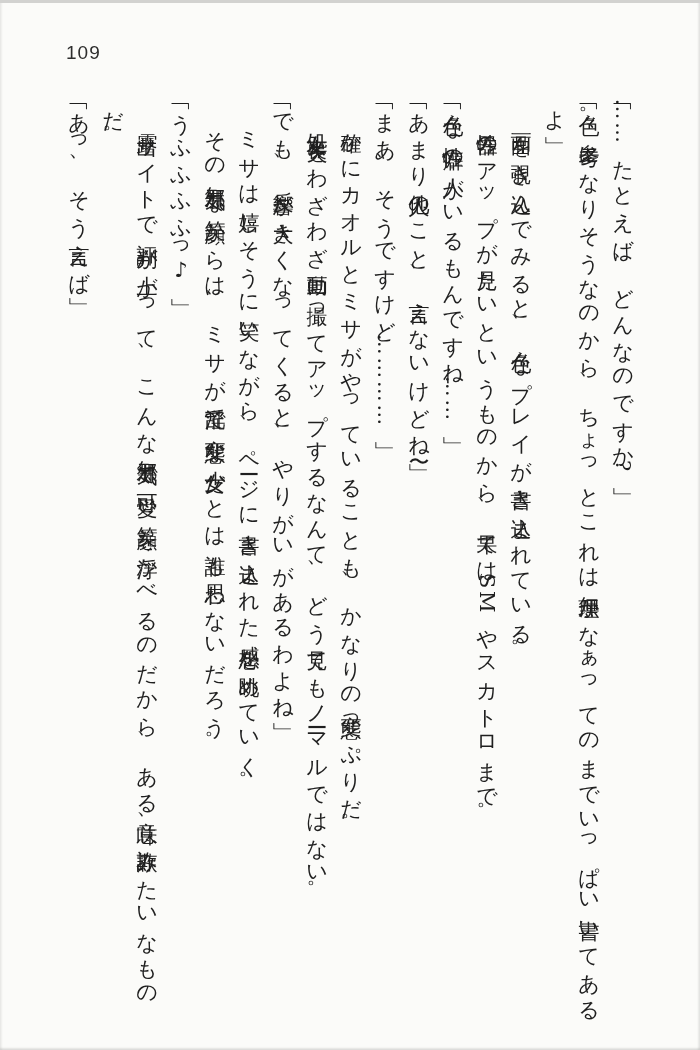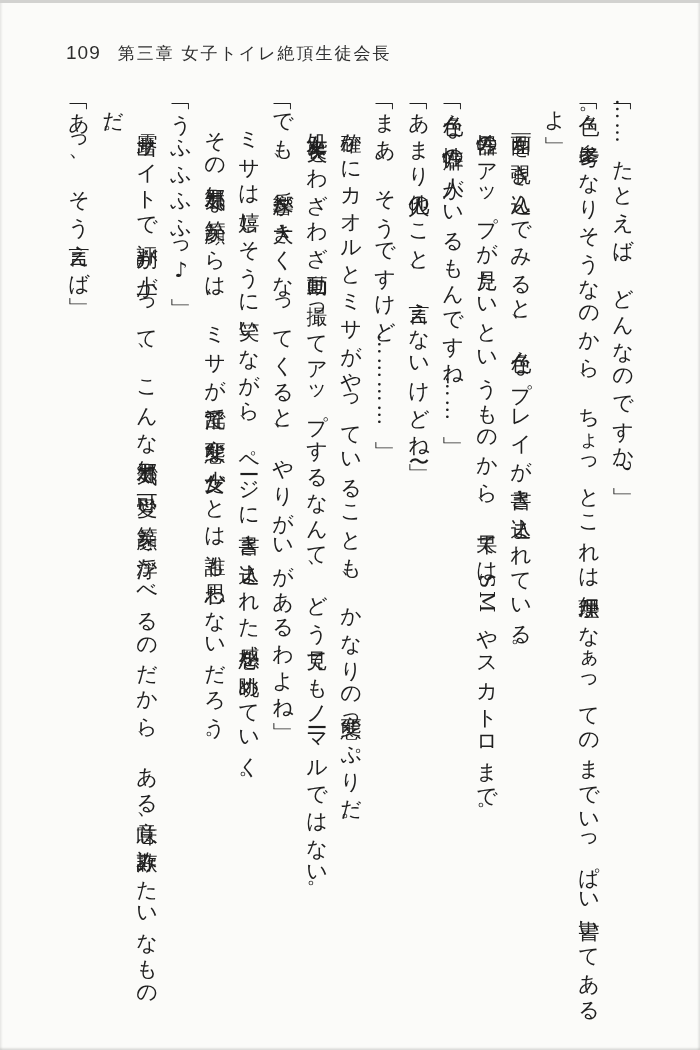--- a/index.html
+++ b/index.html
@@ -19,21 +19,21 @@
       inset 0 -2px 2px rgba(0,0,0,0.10),
       inset -2px 0 2px rgba(0,0,0,0.07),
       inset 2px 0 2px rgba(0,0,0,0.05);
   }
   .header {
     position: absolute;
     top: 42px;
     left: 66px;
     display: flex;
     align-items: baseline;
-    gap: 17px;
+    gap: 1px;
     font-family: "Liberation Sans", "DejaVu Sans", sans-serif;
     color: #2e2e2e;
     white-space: nowrap;
   }
   .page-number {
     font-size: 19px;
     letter-spacing: 1px;
   }
   .chapter-title {
     font-size: 17px;
@@ -58,21 +58,20 @@
   .body-text p.indent {
     text-indent: 1em;
   }
 </style>
 </head>
 <body>
 
 <div class="page">
   <div class="header">
     <span class="page-number">109</span>
-    <span class="chapter-title">第三章 女子トイレ絶頂生徒会長</span>
   </div>
 
   <div class="body-text">
 
   <p class="">「……たとえば、どんなのですか?」</p>
       <p class="">「色々。参考になりそうなのから、ちょっとこれは無理かなぁってのまでいっぱい書いてあるよ」</p>
       <p class="indent">画面を覗き込んでみると、色々なプレイが書き込まれている。</p>
       <p class="indent">性器のアップが見たいというものから、果てはSMやスカトロまで。</p>
       <p class="">「色々な性癖の人がいるもんですね……」</p>
       <p class="">「あまり他人のこと、言えないけどね〜」</p>

